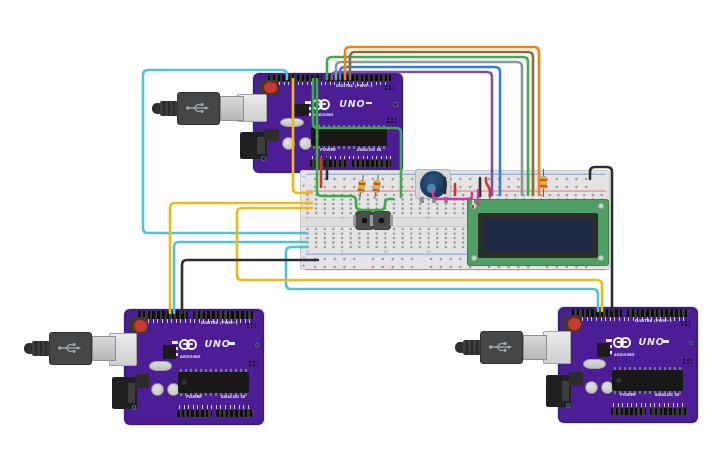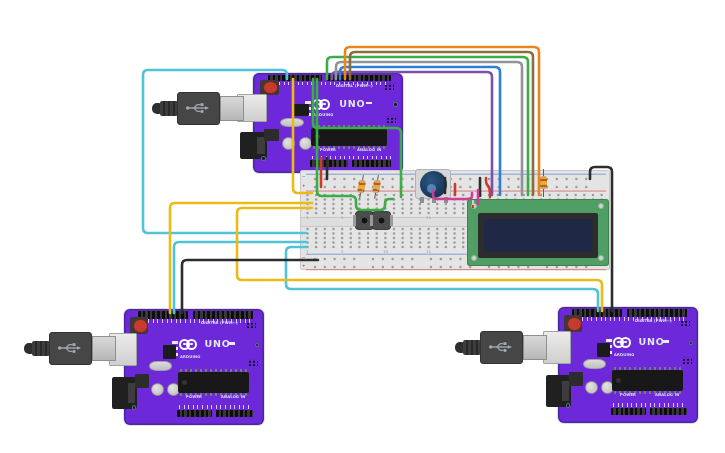--- a/index.html
+++ b/index.html
@@ -1,22 +1,22 @@
 <!DOCTYPE html>
 <html><head>
 <meta charset="utf-8">
 <style>
   html,body{margin:0;padding:0;background:#fff;}
   #stage{position:relative;width:725px;height:453px;background:#fff;overflow:hidden;
          font-family:"DejaVu Sans",sans-serif;}
   #stage *{position:absolute;box-sizing:border-box;}
 
   
-  .ard{background:#6d28d9;border-radius:6px;
-       box-shadow:inset 0 0 0 1.5px rgba(8,40,62,.35),0 0 0 1px rgba(0,0,0,.12);}
+  .ard{background:#4c1d95;border-radius:6px;
+       box-shadow:inset 0 0 0 1.5px rgba(8,40,62,.35),0 0 0 1px rgba(0,0,0,.12);font-style:italic;}
   .ard-top{left:253px;top:73px;width:150px;height:100px;z-index:1;}
   .ard-bl {left:124px;top:309px;width:140px;height:116px;z-index:4;}
   .ard-br {left:558px;top:307px;width:140px;height:116px;z-index:4;}
   .hdr{background:repeating-linear-gradient(90deg,#0d0d0d 0 2.5px,#383838 2.5px 4.8px);
        border-radius:1px;height:6.5%;}
   .h-tl{left:10%;top:1.8%;width:36%;}
   .h-tr{left:49%;top:1.8%;width:43%;}
   .h-bl{left:38%;top:87%;width:25%;}
   .h-br{left:66%;top:87%;width:26%;}
   .ticks{height:3.2%;background:repeating-linear-gradient(90deg,rgba(255,255,255,.75) 0 1px,transparent 1px 4.6px);}

